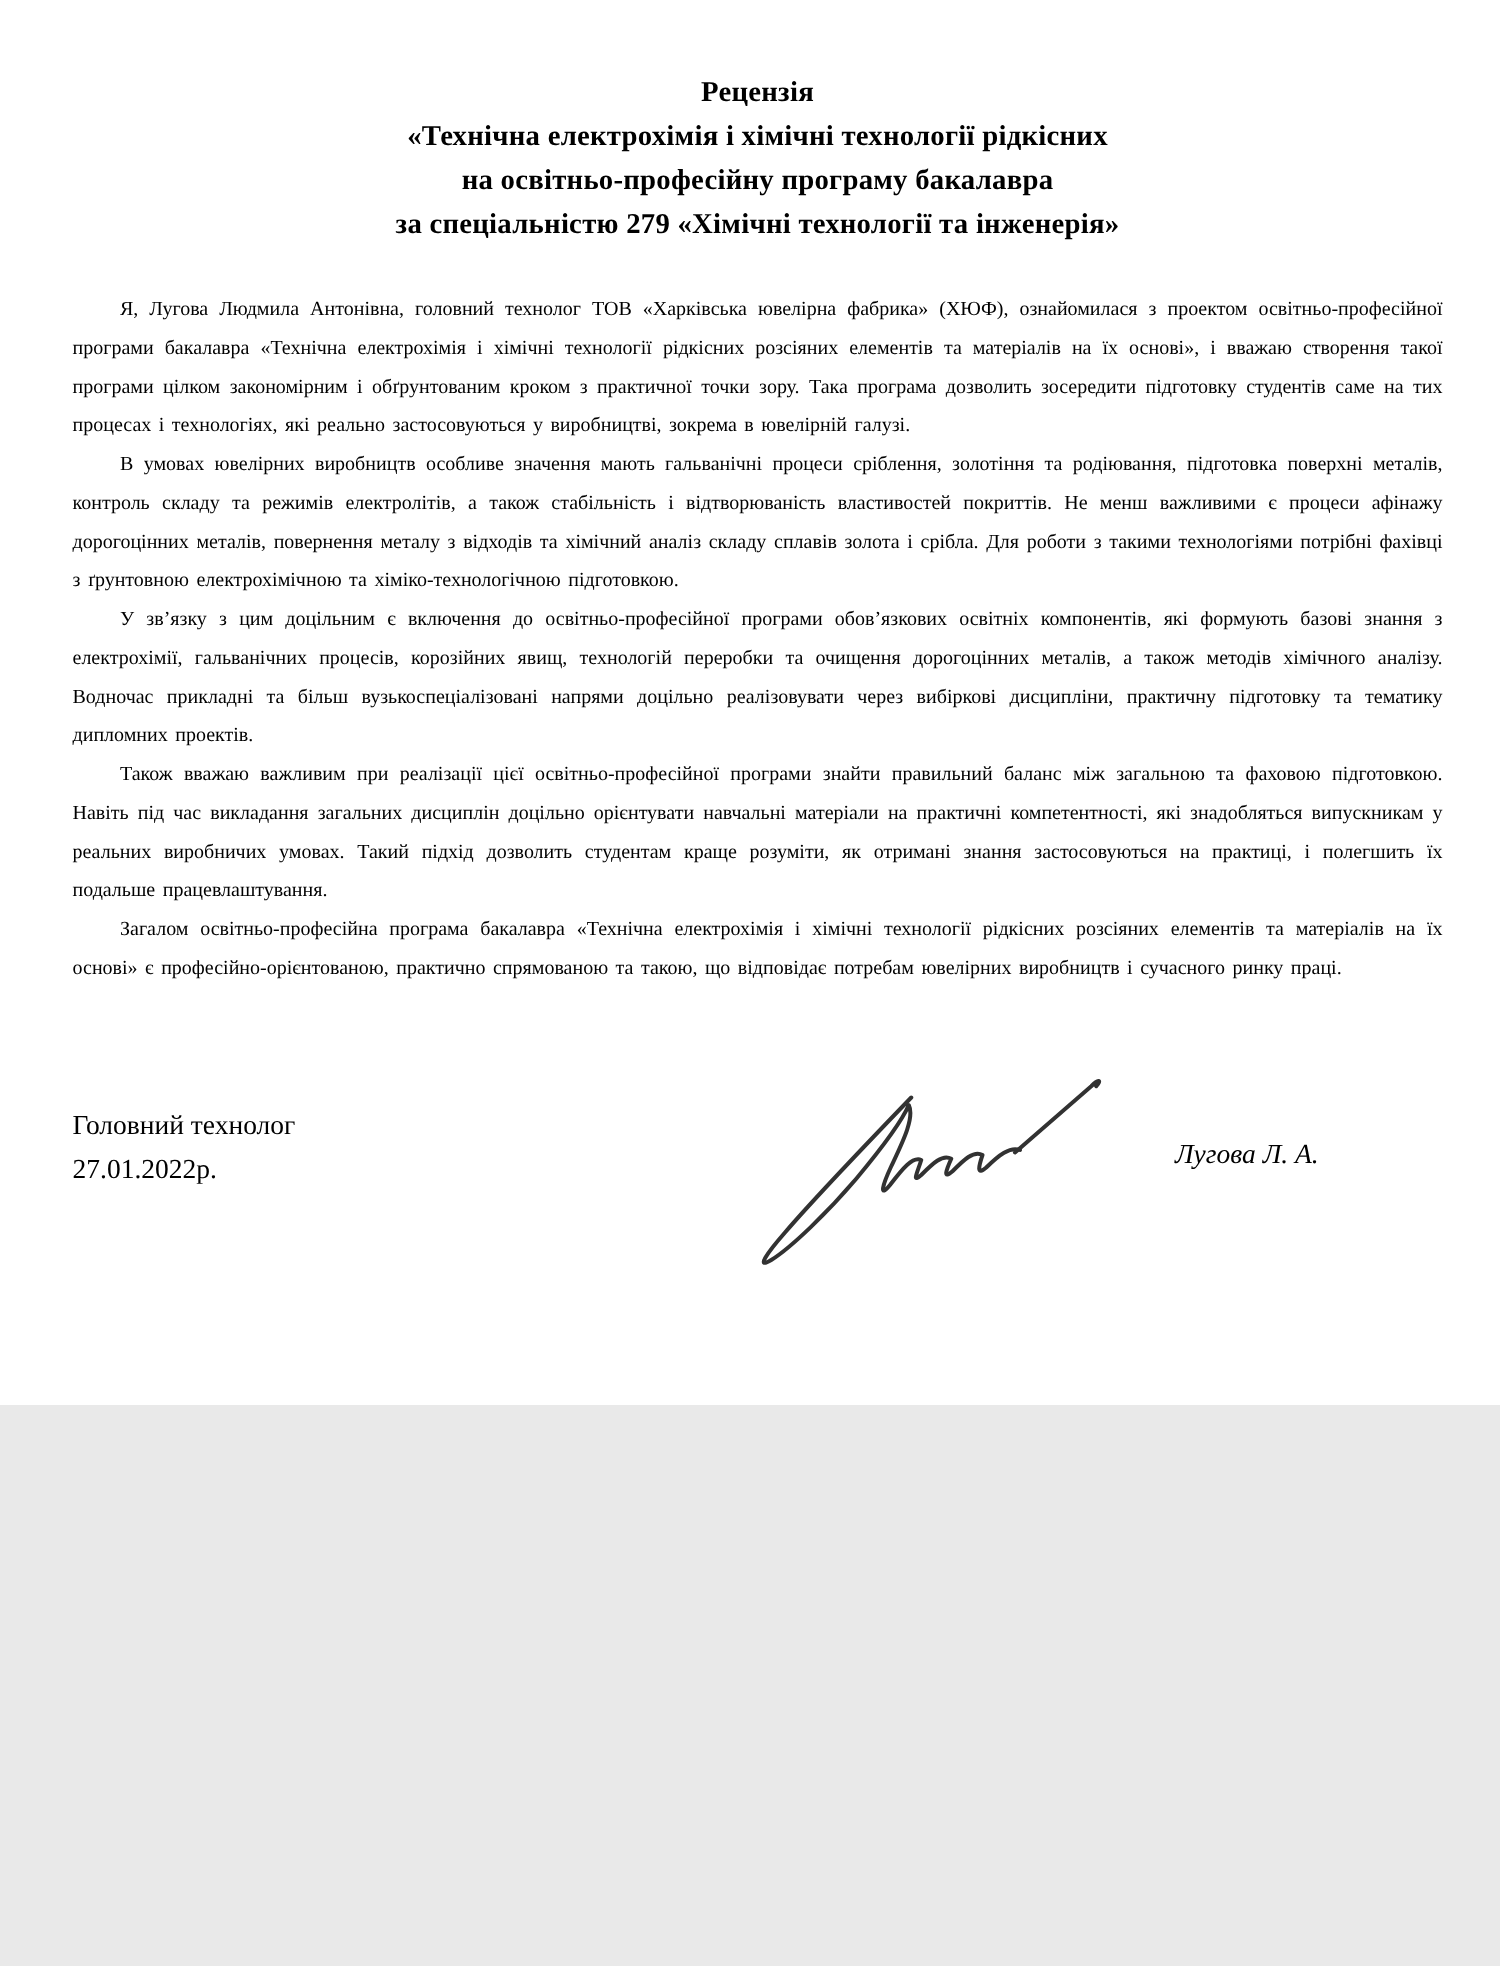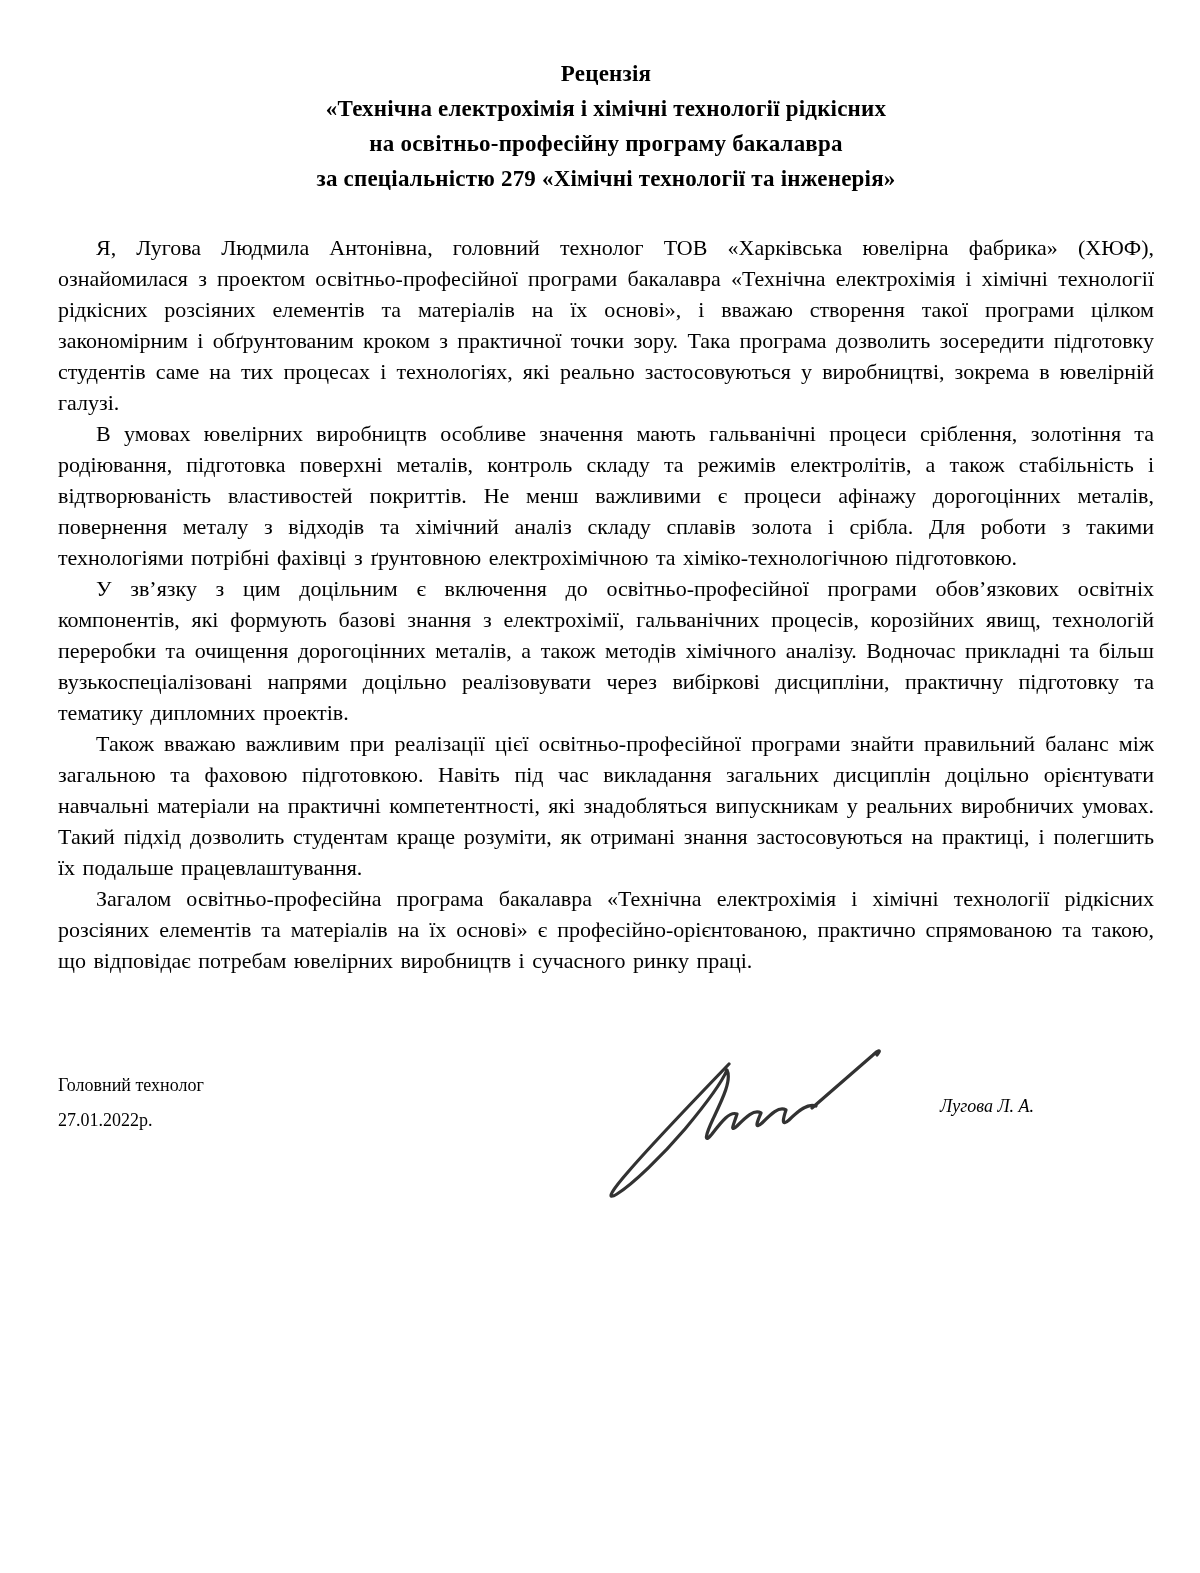--- a/index.html
+++ b/index.html
@@ -3,53 +3,53 @@
 <meta charset="utf-8">
 <style>
   html, body {
     margin: 0;
     padding: 0;
     background: #e9e9e9;
   }
   .page {
     position: relative;
     width: 1200px;
-    height: 1573px;
+    height: 1124px;
     margin: 0 auto;
     background: #ffffff;
     color: #000000;
     box-sizing: border-box;
     padding: 56px 46px 0 58px;
     font-family: "Liberation Serif", "DejaVu Serif", serif;
     overflow: hidden;
   }
   .title-block {
     text-align: center;
     font-weight: bold;
     font-size: 23px;
     line-height: 35px;
     letter-spacing: 0.2px;
   }
   .title-line { white-space: nowrap; }
   .body-block {
     margin-top: 36px;
-    font-size: 22px;
+    font-size: 16px;
     line-height: 31px;
     text-align: justify;
   }
   .body-block p {
     margin: 0;
     text-indent: 38px;
     word-spacing: 2px;
   }
   .sig-section {
     position: relative;
     margin-top: 58px;
     height: 300px;
-    font-size: 18px;
+    font-size: 22px;
   }
   .sig-left {
     position: absolute;
     left: 0;
     top: 34px;
     line-height: 35px;
     white-space: nowrap;
   }
   .sig-scribble {
     position: absolute;

